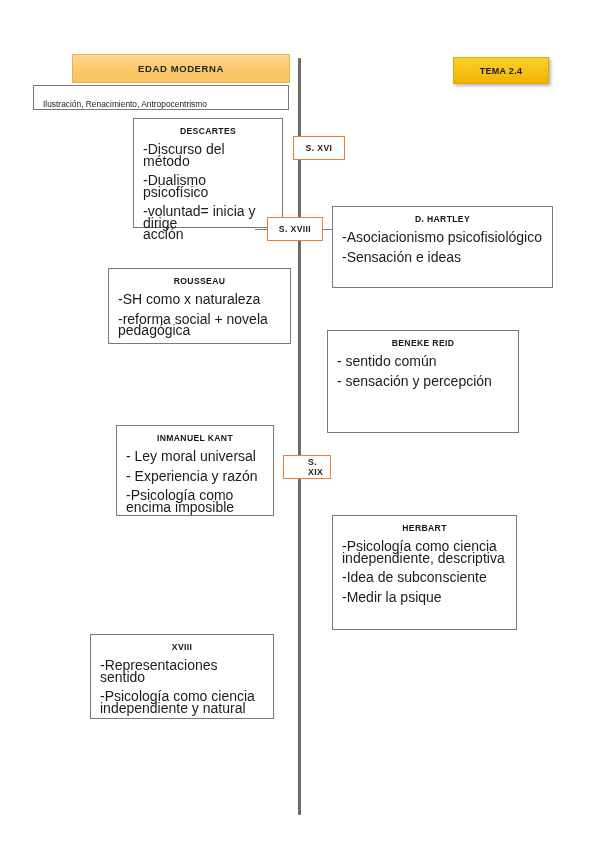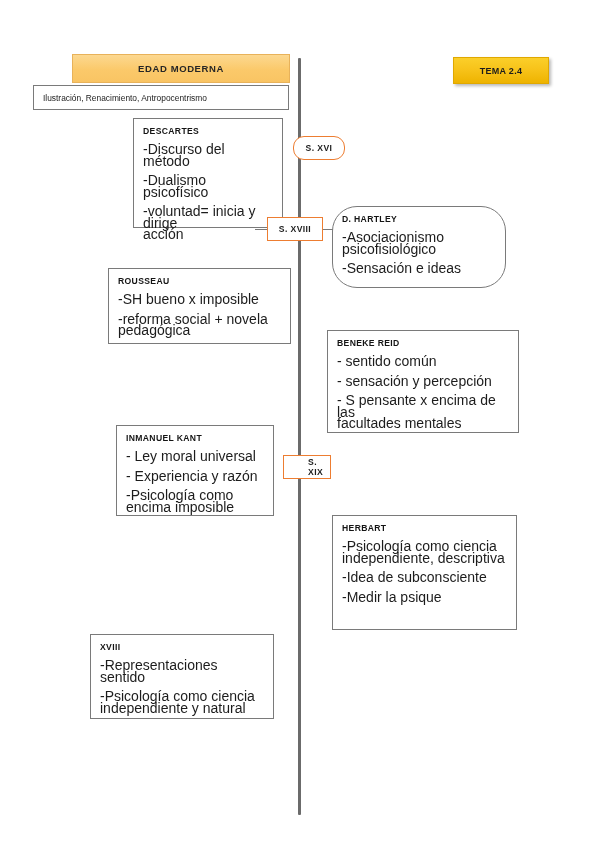--- a/index.html
+++ b/index.html
@@ -81,42 +81,42 @@
   .node {
     position: absolute;
     box-sizing: border-box;
     background: #ffffff;
     border: 1.3px solid #7a7a7a;
     padding: 7px 9px 8px 9px;
   }
   .node-title {
     font-size: 8.6px;
     font-weight: bold;
-    text-align: left;
+    text-align: center;
     letter-spacing: 0.35px;
     color: #141414;
     margin-bottom: 8px;
   }
   .node-line {
     font-size: 14px;
     line-height: 11.5px;
     color: #1c1c1c;
     margin-bottom: 8px;
     white-space: pre-line;
   }
   .node-line:last-child { margin-bottom: 0; }
 
   
   .strip {
     position: absolute;
     box-sizing: border-box;
     background: #ffffff;
     border: 1.3px solid #7a7a7a;
     display: flex;
-    align-items: center;
+    align-items: flex-end;
     padding-left: 9px;
   }
   .strip-label {
     font-size: 8.4px;
     color: #1c1c1c;
   }
 
   
   .century {
     position: absolute;
@@ -166,38 +166,36 @@
   <div class="connector" style="left:311px; top:229px; width:22px;"></div>
 
   <div class="node" style="left:133px; top:118px; width:150px; height:110px;">
     <div class="node-title">DESCARTES</div>
     <div class="node-line">-Discurso del método</div>
     <div class="node-line">-Dualismo psicofísico</div>
     <div class="node-line">-voluntad= inicia y dirige
 acción</div>
   </div>
 
-  <div class="node" style="left:332px; top:206px; width:174px; height:82px;border-radius:25px;">
+  <div class="node" style="left:332px; top:206px; width:221px; height:82px;">
     <div class="node-title">D. HARTLEY</div>
     <div class="node-line">-Asociacionismo psicofisiológico</div>
     <div class="node-line">-Sensación e ideas</div>
   </div>
 
   <div class="node" style="left:108px; top:268px; width:183px; height:76px;">
     <div class="node-title">ROUSSEAU</div>
-    <div class="node-line">-SH bueno x imposible</div>
+    <div class="node-line">-SH como x naturaleza</div>
     <div class="node-line">-reforma social + novela pedagógica</div>
   </div>
 
   <div class="node" style="left:327px; top:330px; width:192px; height:103px;">
     <div class="node-title">BENEKE REID</div>
     <div class="node-line">- sentido común</div>
     <div class="node-line">- sensación y percepción</div>
-    <div class="node-line">- S pensante x encima de las
-facultades mentales</div>
   </div>
 
   <div class="node" style="left:116px; top:425px; width:158px; height:91px;">
     <div class="node-title">INMANUEL KANT</div>
     <div class="node-line">- Ley moral universal</div>
     <div class="node-line">- Experiencia y razón</div>
     <div class="node-line">-Psicología como encima imposible</div>
   </div>
 
   <div class="node" style="left:332px; top:515px; width:185px; height:115px;">
@@ -208,21 +206,21 @@
     <div class="node-line">-Medir la psique</div>
   </div>
 
   <div class="node" style="left:90px; top:634px; width:184px; height:85px;">
     <div class="node-title">XVIII</div>
     <div class="node-line">-Representaciones sentido</div>
     <div class="node-line">-Psicología como ciencia
 independiente y natural</div>
   </div>
 
-  <div class="century" style="left:293px; top:136px; width:52px; height:24px;border-radius:11px;">
+  <div class="century" style="left:293px; top:136px; width:52px; height:24px;">
     <span class="century-label">S. XVI</span>
   </div>
 
   <div class="century" style="left:267px; top:217px; width:56px; height:24px;">
     <span class="century-label">S. XVIII</span>
   </div>
 
   <div class="century" style="left:283px; top:455px; width:48px; height:24px;padding-left:24px;">
     <span class="century-label">S. XIX</span>
   </div>

